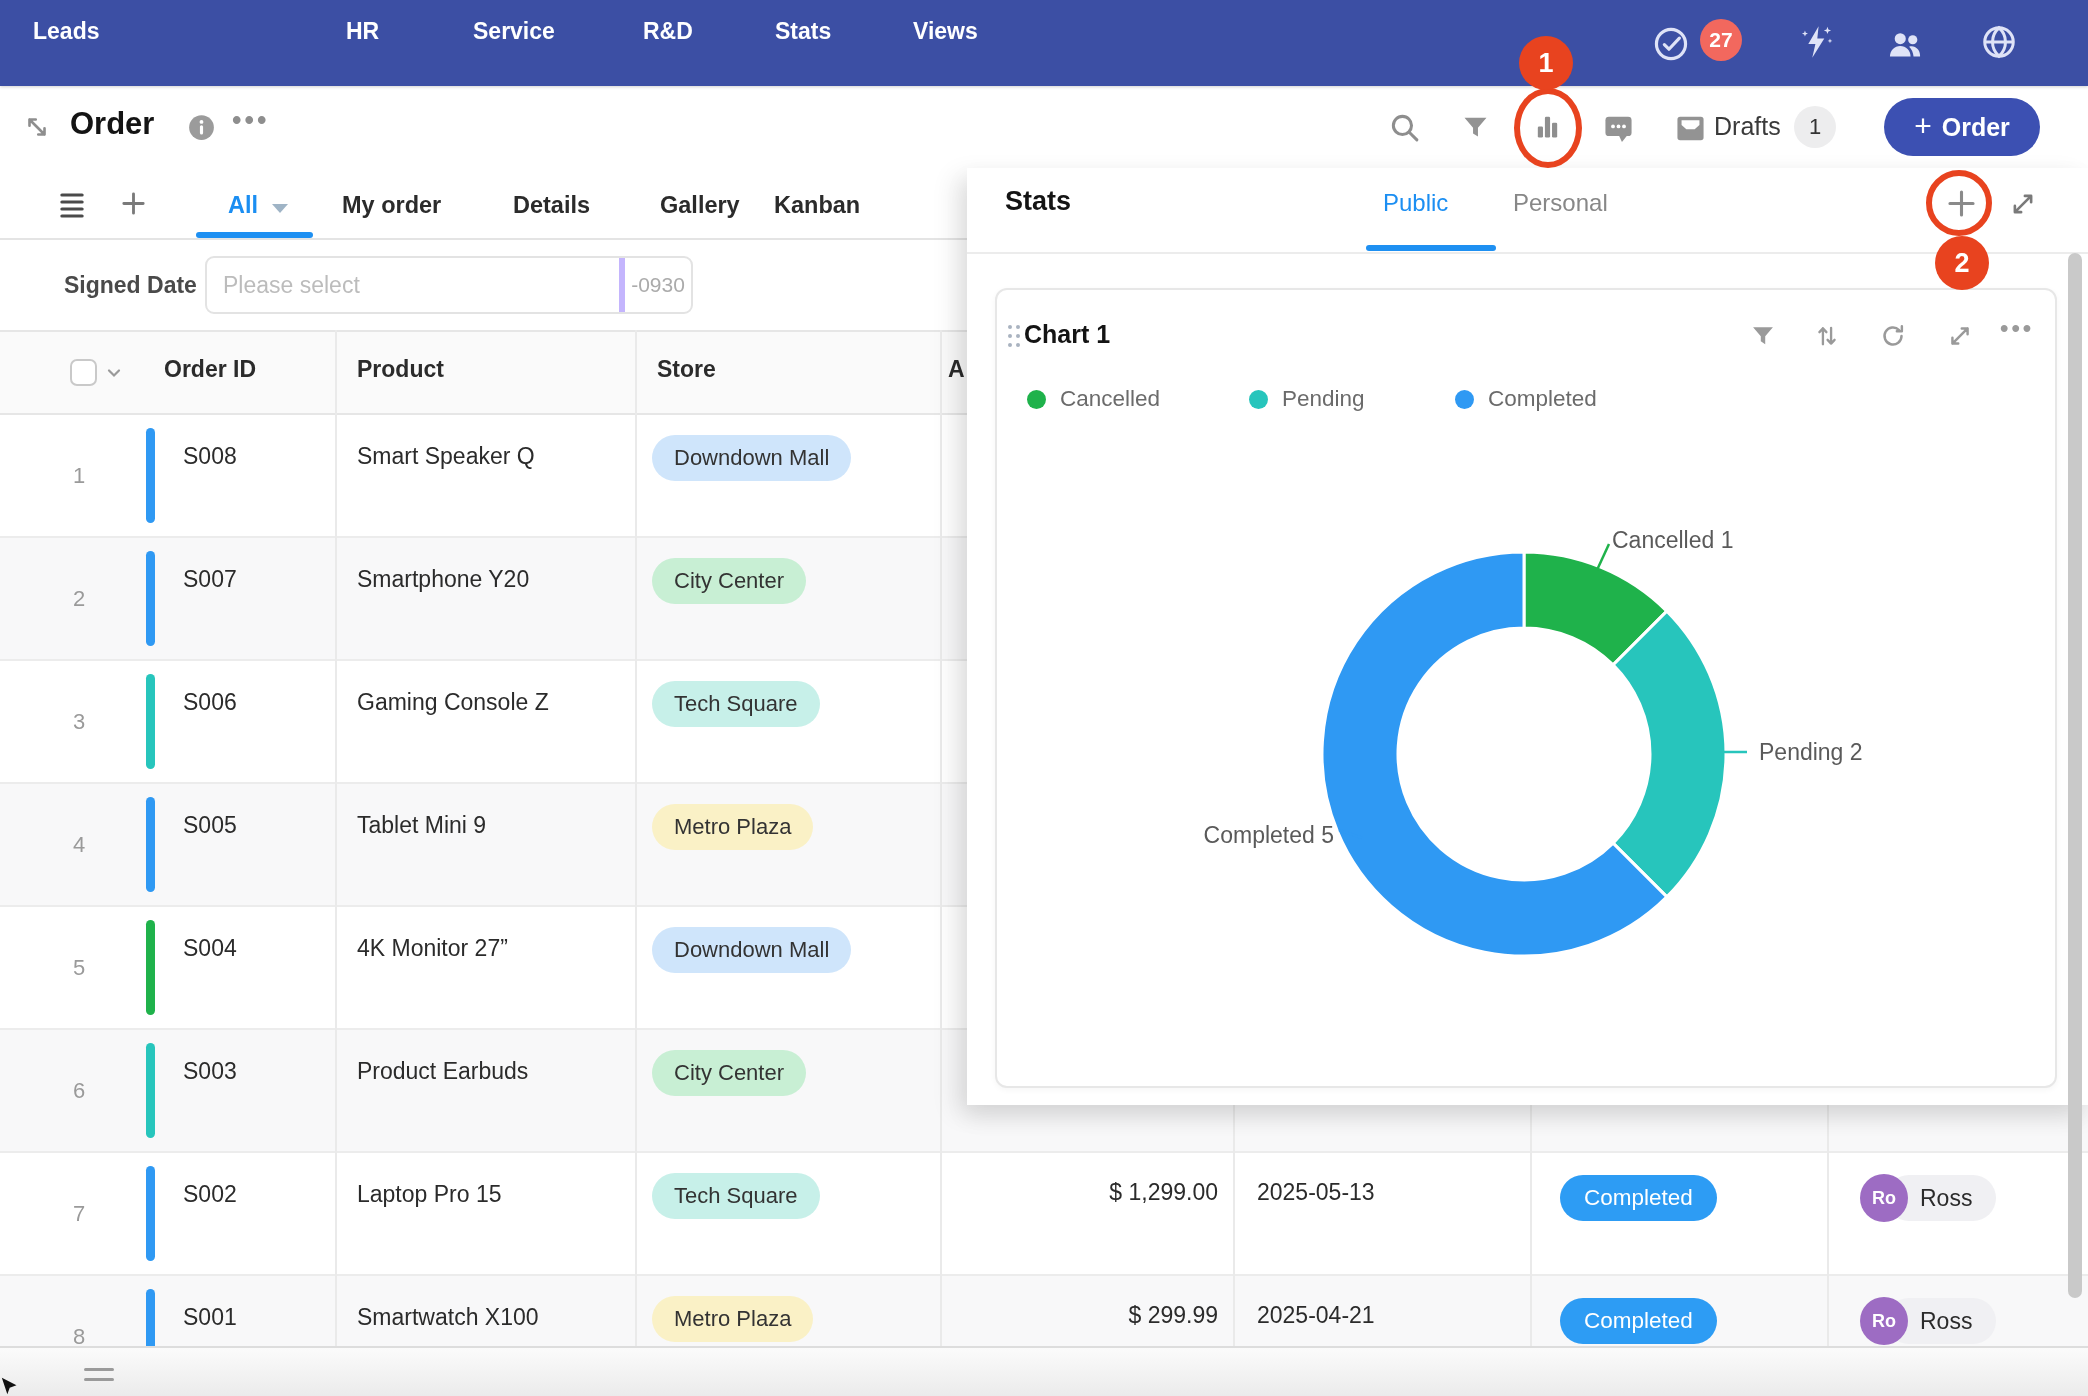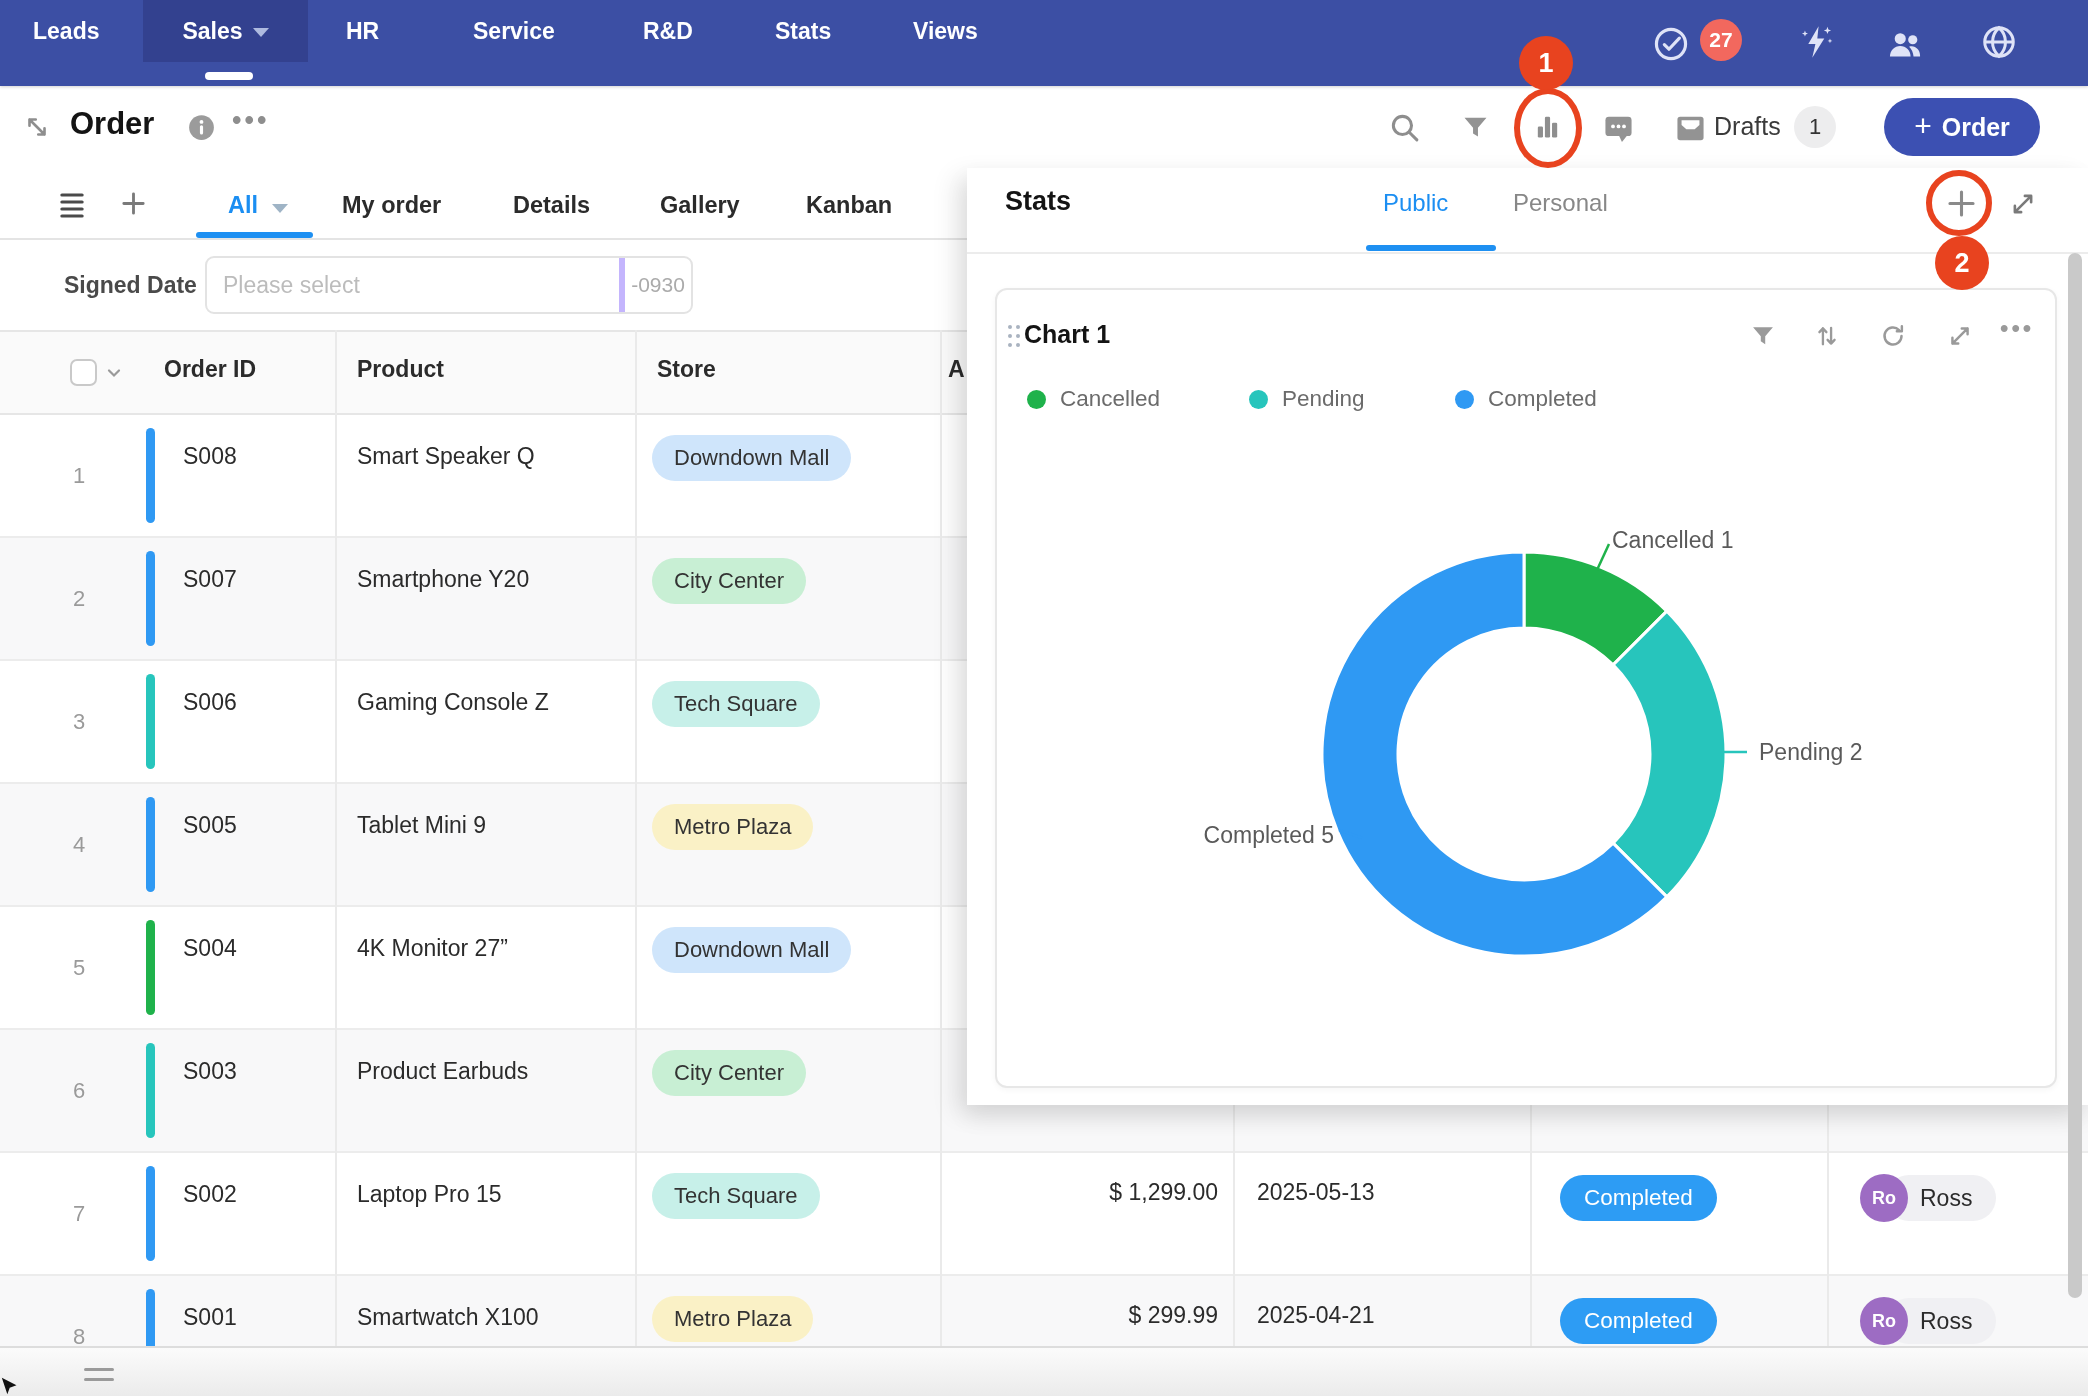--- a/index.html
+++ b/index.html
@@ -93,25 +93,20 @@
 </style>
 </head>
 <body>
 
 <div id="app">
 
   <div class="nav">
     <div class="nav-item" style="left:33px">
         <span>Leads</span>
       </div>
-    <div class="nav-item active-tab" style="left:143px; width:165px;">
-      <span>Sales</span>
-      <span class="nav-caret"></span>
-      <span class="nav-underline"></span>
-    </div>
     <div class="nav-item" style="left:346px">
         <span>HR</span>
       </div>
     <div class="nav-item" style="left:473px">
         <span>Service</span>
       </div>
     <div class="nav-item" style="left:643px">
         <span>R&amp;D</span>
       </div>
     <div class="nav-item" style="left:775px">
@@ -220,21 +215,21 @@
     <svg viewBox="0 0 24 24" width="31" height="31" fill="none" stroke="#7A7A7A" stroke-width="2.2" stroke-linecap="round">
         <path d="M12 4.5v15M4.5 12h15"></path>
       </svg>
   </span>
   <span class="vtab active" style="left:228px">All</span>
   <span class="tab-caret"></span>
   <span class="tab-underline"></span>
   <span class="vtab" style="left:342px">My order</span>
   <span class="vtab" style="left:513px">Details</span>
   <span class="vtab" style="left:660px">Gallery</span>
-  <span class="vtab" style="left:806px">Kanban</span>
+  <span class="vtab" style="left:774px">Kanban</span>
   <div class="tabs-border"></div>
 
   <span class="filter-label">Signed Date</span>
   <div class="date-input">
     <span class="ph">Please select</span>
     <span class="sfx">-0930</span>
   </div>
 
   <div class="thead">
     <span class="hcheckbox"></span>

